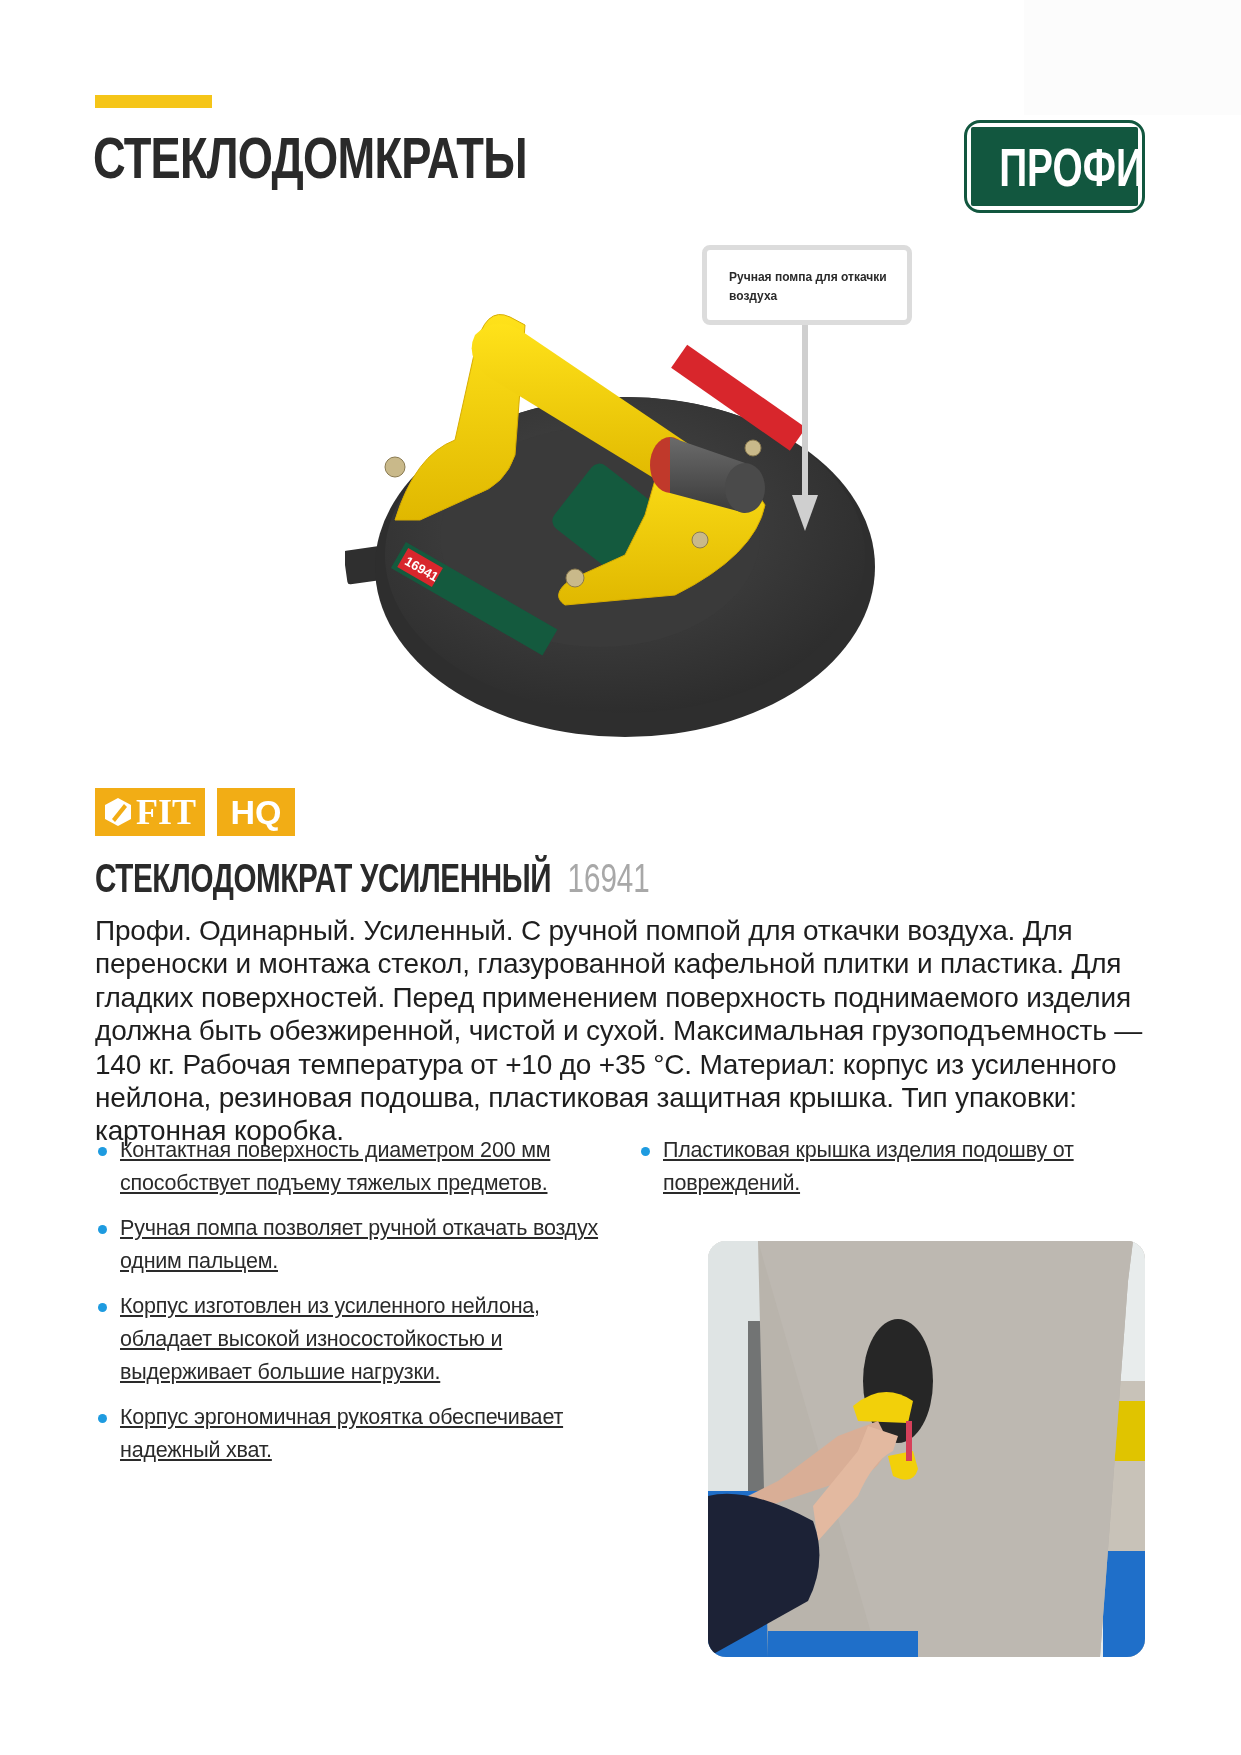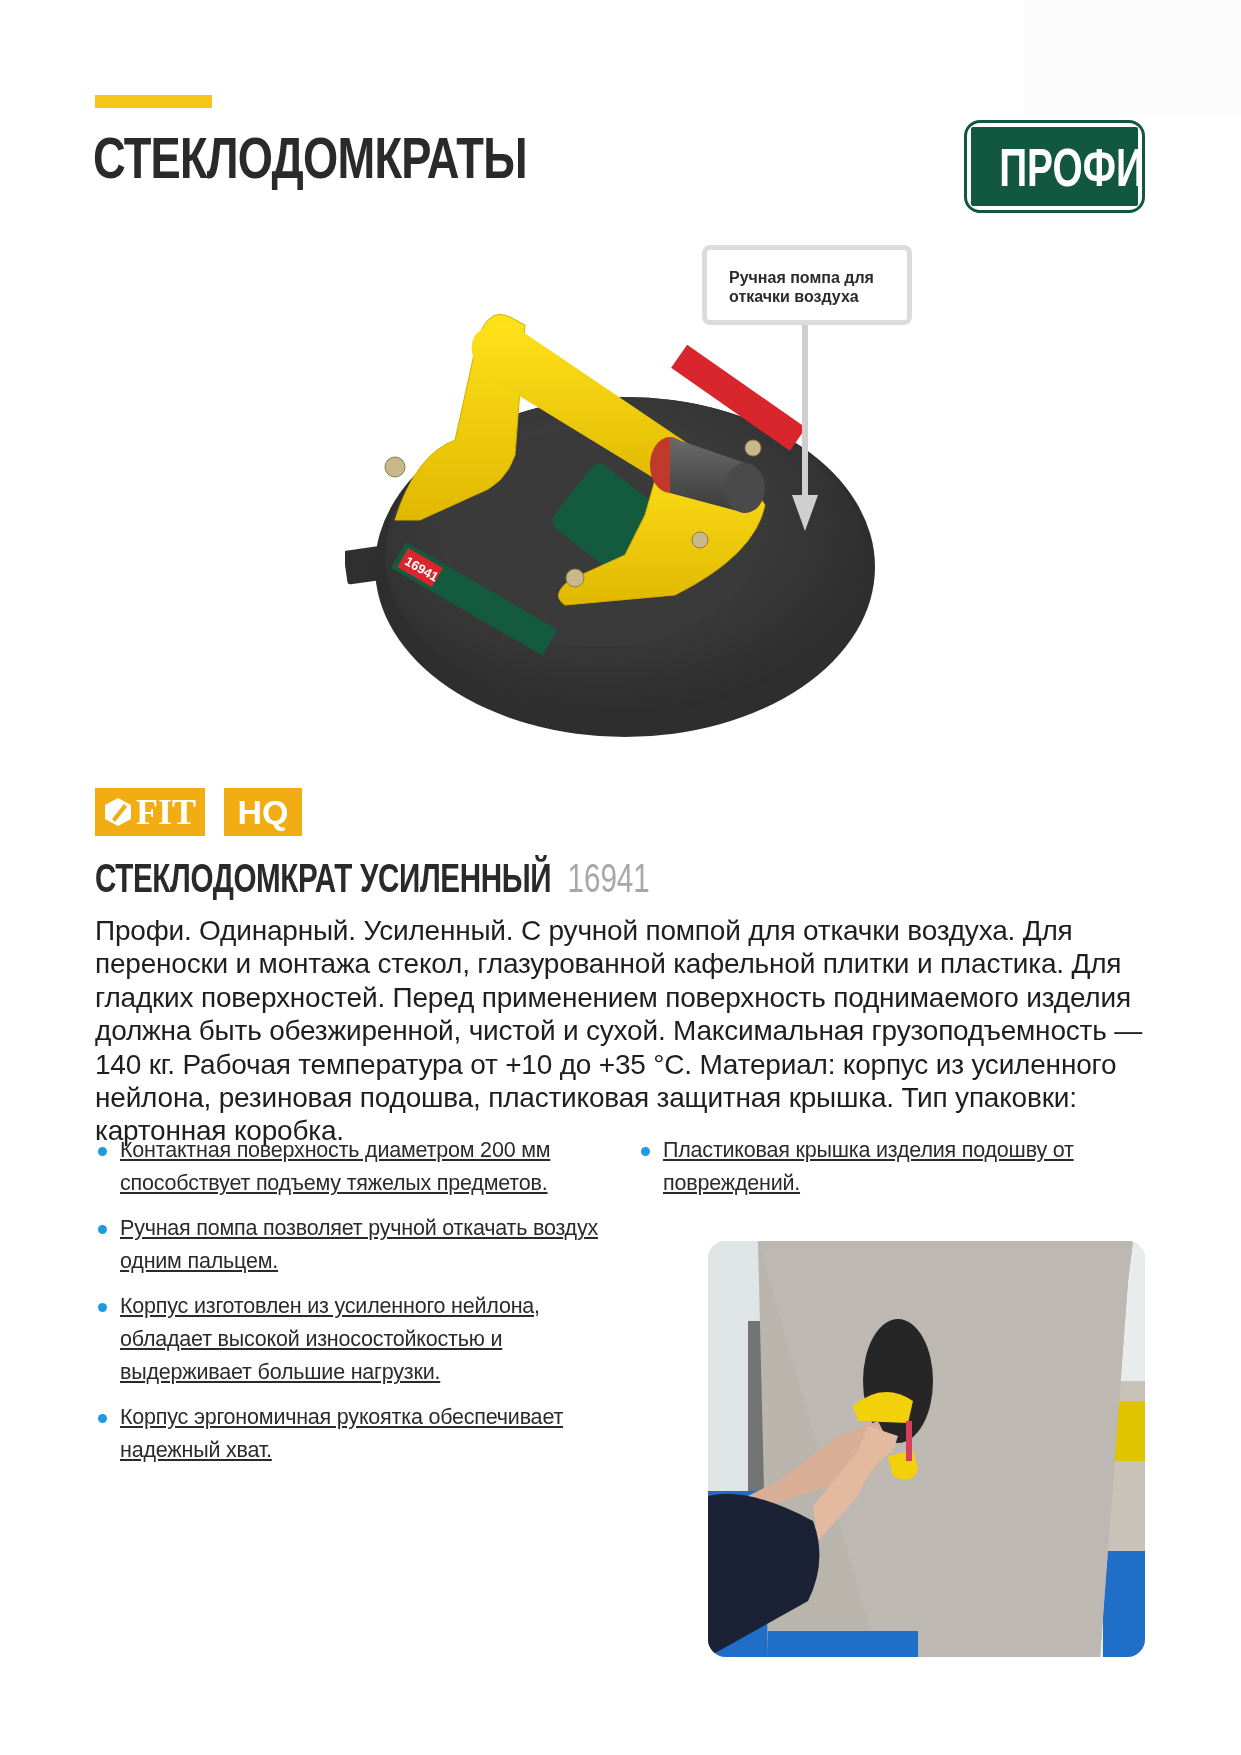--- a/index.html
+++ b/index.html
@@ -29,30 +29,30 @@
   .badge-text {
     color:#fff; font-weight:700; font-size:54px; letter-spacing:0px;
     transform:scaleX(0.72); white-space:nowrap;
   }
   .callout {
     position:absolute; left:702px; top:245px; width:210px; height:80px;
     border:5px solid #dcdcdc; border-radius:8px; box-sizing:border-box; background:#fff;
   }
   .callout-text {
     position:absolute; left:22px; top:18px; width:180px;
-    font-weight:700; font-size:16px; line-height:19px; color:#2a2a2a;
+    font-weight:700; font-size:12px; line-height:19px; color:#2a2a2a;
   }
   .callout-line { position:absolute; left:802px; top:325px; width:6px; height:175px; background:#cfcfcf; }
   .callout-arrow {
     position:absolute; left:792px; top:495px; width:0; height:0;
     border-left:13px solid transparent; border-right:13px solid transparent; border-top:36px solid #cfcfcf;
   }
   .product { position:absolute; left:345px; top:305px; width:560px; height:440px; }
 
-  .logo { position:absolute; left:95px; top:788px; height:48px; display:flex; gap:19px; }
+  .logo { position:absolute; left:95px; top:788px; height:48px; display:flex; gap:12px; }
   .logo-fit, .logo-hq {
     background:#f2ad15; color:#fff; height:48px; display:flex; align-items:center; justify-content:center;
     font-family:"Liberation Serif", serif; font-weight:700; font-size:36px;
   }
   .logo-fit { width:110px; gap:4px; }
   .logo-hq { width:78px; font-family:"Liberation Sans", sans-serif; font-size:34px; }
 
   .product-heading {
     position:absolute; left:95px; top:856px; white-space:nowrap;
     transform:scaleX(0.74); transform-origin:left top;

